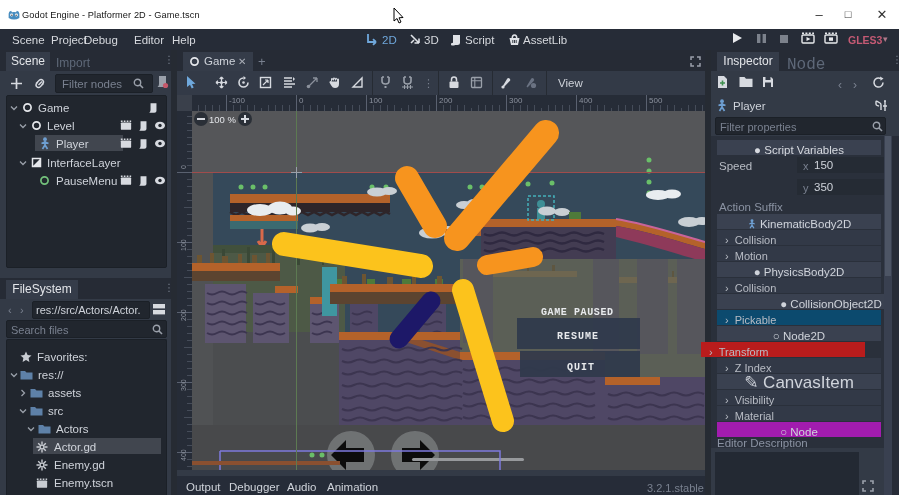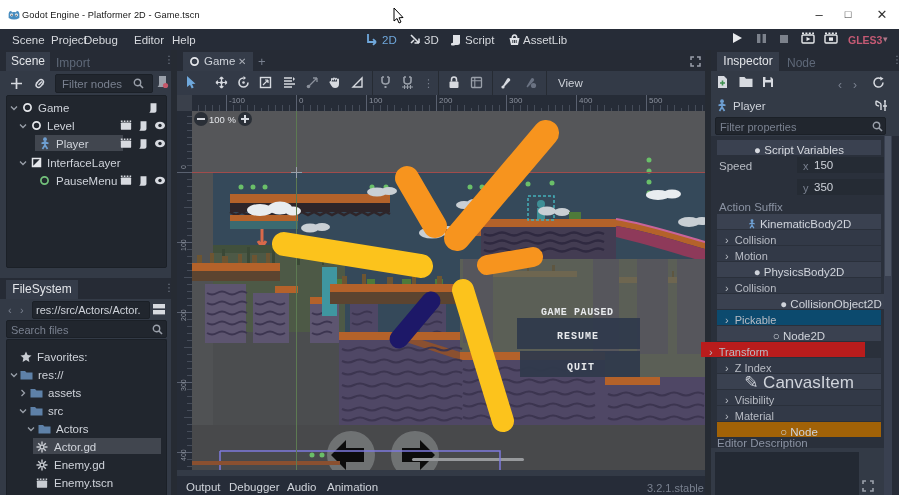--- a/index.html
+++ b/index.html
@@ -621,21 +621,21 @@
 <div class="abs txt" style="left:186px;top:482px;font-size:11.5px;">Output</div>
 <div class="abs txt" style="left:229px;top:482px;font-size:11.5px;">Debugger</div>
 <div class="abs txt" style="left:287px;top:482px;font-size:11.5px;">Audio</div>
 <div class="abs txt" style="left:327px;top:482px;font-size:11.5px;">Animation</div>
 <div class="abs dim" style="left:647px;top:482px;font-size:11px;">3.2.1.stable</div>
 
 <div class="abs" style="left:705px;top:50px;width:6px;height:445px;background:#262b33;"></div>
 <div class="abs" style="left:711px;top:50px;width:188px;height:445px;background:#333a46;"></div>
 <div class="abs tabsrow" style="left:711px;top:50px;width:188px;height:21px;"></div>
 <div class="abs tab-active" style="left:717px;top:52px;width:62px;height:19px;font-size:12px;text-align:center;line-height:19px;">Inspector</div>
-<div class="abs tab-in" style="left:787px;top:56px;font-size:12px;">Node</div>
+<div class="abs tab-in" style="left:787px;top:56px;font-size:16px;font-family:Liberation Mono, monospace;">Node</div>
 <div class="abs dim" style="left:892px;top:54px;font-size:10px;">⋮</div>
 
 <svg class="abs" style="left:716px;top:75px" width="13" height="14" viewBox="0 0 13 14">
     <path d="M2 1 H8 L11 4 V13 H2 Z" fill="#d7dae0"></path>
     <path d="M4 8 H9 M6.5 5.5 V10.5" stroke="#3e8f4e" stroke-width="1.6"></path>
   </svg>
 <svg class="abs" style="left:739px;top:76px" width="14" height="12" viewBox="0 0 14 12">
     <path d="M0.5 1 H5.5 L7 2.8 H13.5 V11 H0.5 Z" fill="#d7dae0"></path>
   </svg>
 <svg class="abs" style="left:762px;top:76px" width="12" height="12" viewBox="0 0 12 12">
@@ -702,21 +702,21 @@
 <div class="abs" style="left:701px;top:342px;width:164px;height:15px;background:#b91c1c;">
   <span style="color:#b8bcc4;font-size:11px;line-height:15px;margin-left:8px;">›&nbsp;&nbsp;Transform</span></div>
 <div class="abs" style="left:717px;top:358px;width:164px;height:15px;background:#323947;">
   <span style="color:#b8bcc4;font-size:11px;line-height:15px;margin-left:8px;">›&nbsp;&nbsp;Z Index</span></div>
 <div class="abs" style="left:717px;top:374px;width:164px;height:15px;background:#3a4150;text-align:center;">
   <span style="color:#cfd3da;font-size:17px;line-height:15px;">✎ CanvasItem</span></div>
 <div class="abs" style="left:717px;top:390px;width:164px;height:15px;background:#323947;">
   <span style="color:#b8bcc4;font-size:11px;line-height:15px;margin-left:8px;">›&nbsp;&nbsp;Visibility</span></div>
 <div class="abs" style="left:717px;top:406px;width:164px;height:15px;background:#323947;">
   <span style="color:#b8bcc4;font-size:11px;line-height:15px;margin-left:8px;">›&nbsp;&nbsp;Material</span></div>
-<div class="abs" style="left:717px;top:422px;width:164px;height:15px;background:#a16207;text-align:center;">
+<div class="abs" style="left:717px;top:422px;width:164px;height:15px;background:#a21caf;text-align:center;">
   <span style="color:#cfd3da;font-size:11.5px;line-height:15px;">○ Node</span></div>
 <div class="abs" style="left:717px;top:437px;font-size:11.5px;color:#8a92a2;">Editor Description</div>
 <div class="abs" style="left:715px;top:452px;width:144px;height:43px;background:#232933;"></div>
 <svg class="abs" style="left:862px;top:480px" width="12" height="12" viewBox="0 0 12 12">
     <path d="M1 4 V1 H4 M8 1 H11 V4 M11 8 V11 H8 M4 11 H1 V8" stroke="#9aa0aa" stroke-width="1.6" fill="none"></path>
   </svg>
 <div class="abs" style="left:884px;top:136px;width:8px;height:359px;background:#394050;"></div>
 <div class="abs" style="left:885px;top:136px;width:6px;height:140px;background:#4d5565;"></div>
 <div class="abs" style="left:892px;top:136px;width:7px;height:359px;background:#272c37;"></div>
 

